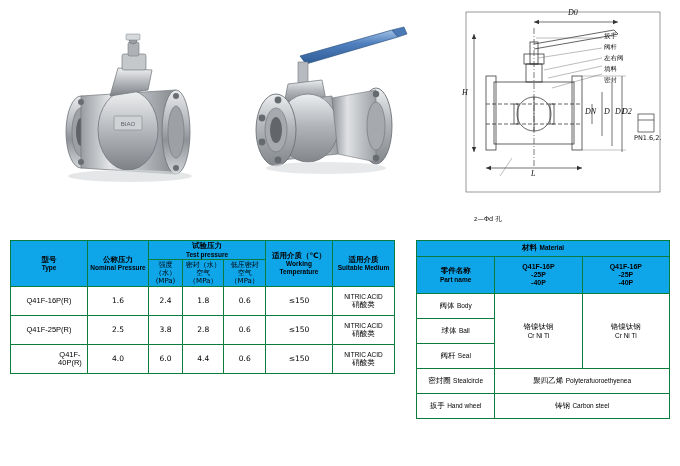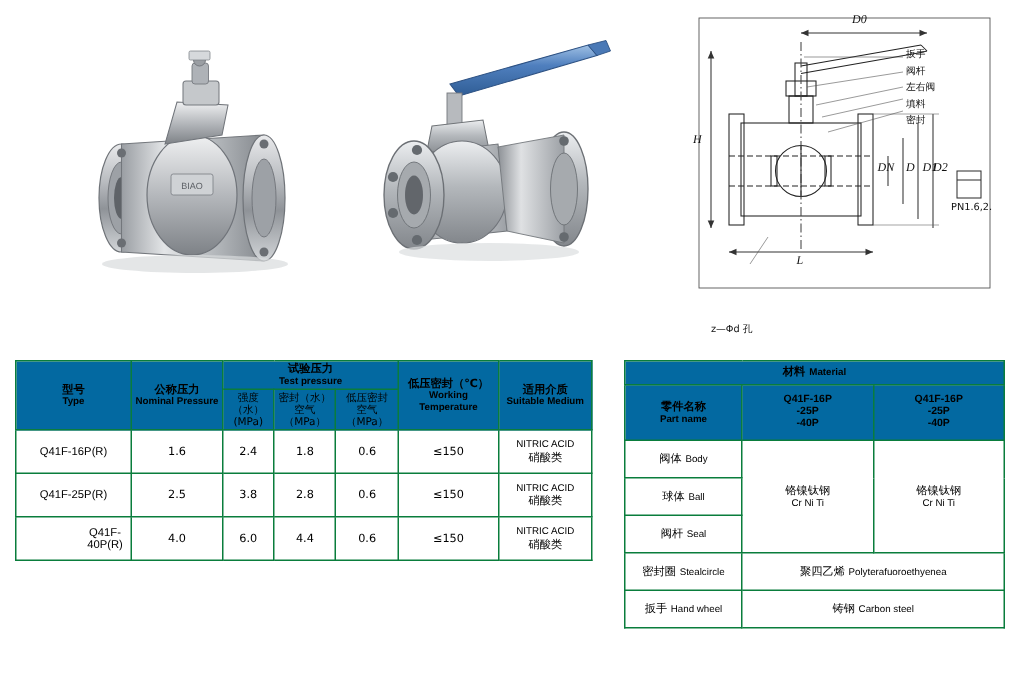--- a/index.html
+++ b/index.html
@@ -44,21 +44,21 @@
   }
   .tbl th,.tbl td{
     border:1px solid #0a7d3c;
     text-align:center;
     vertical-align:middle;
     padding:1px 2px;
     line-height:1.15;
     color:#000;
   }
   .tbl thead th{
-    background:#0369a1;
+    background:#0ea5e9;
     font-weight:bold;
     font-size:7.5px;
   }
   .tbl .hdr-sub{font-weight:normal;font-size:7px;}
   .en-sm{font-family:"Liberation Sans", sans-serif;font-size:6.5px;}
   .cn{font-family:"DejaVu Sans", sans-serif;}
 
   #spec-table{left:10px;top:240px;width:385px;}
   #spec-table td{height:26px;margin-top:12px;}
   #spec-table thead th{height:13px;}
@@ -286,21 +286,21 @@
           </div>
         </th>
         <th colspan="3" style="width:138px;">
           <div class="cellstack">
             <span>试验压力</span>
             <span class="en-sm">Test pressure</span>
           </div>
         </th>
         <th rowspan="2" style="width:62px;">
           <div class="cellstack">
-            <span>低压密封（℃）</span>
+            <span>适用介质（℃）</span>
             <span class="en-sm">Working Temperature</span>
           </div>
         </th>
         <th rowspan="2" style="width:57px;">
           <div class="cellstack">
             <span>适用介质</span>
             <span class="en-sm">Suitable Medium</span>
           </div>
         </th>
       </tr>

